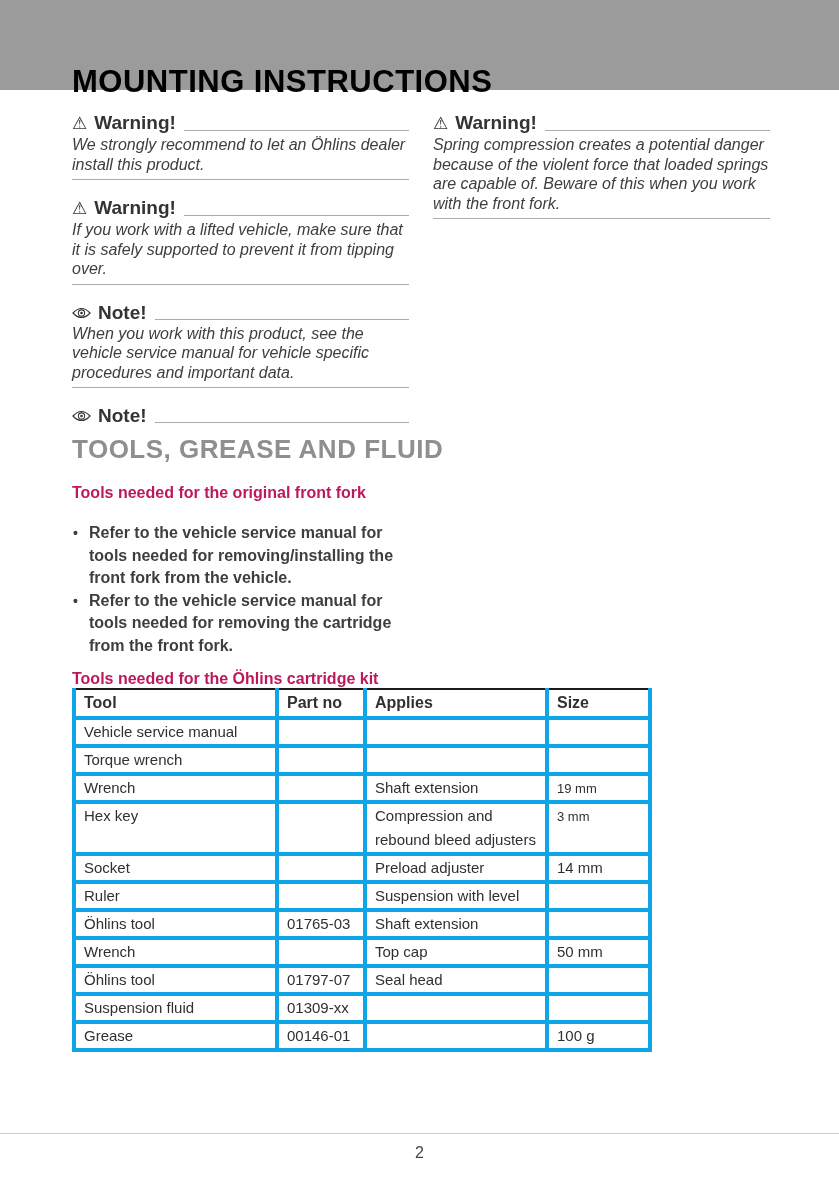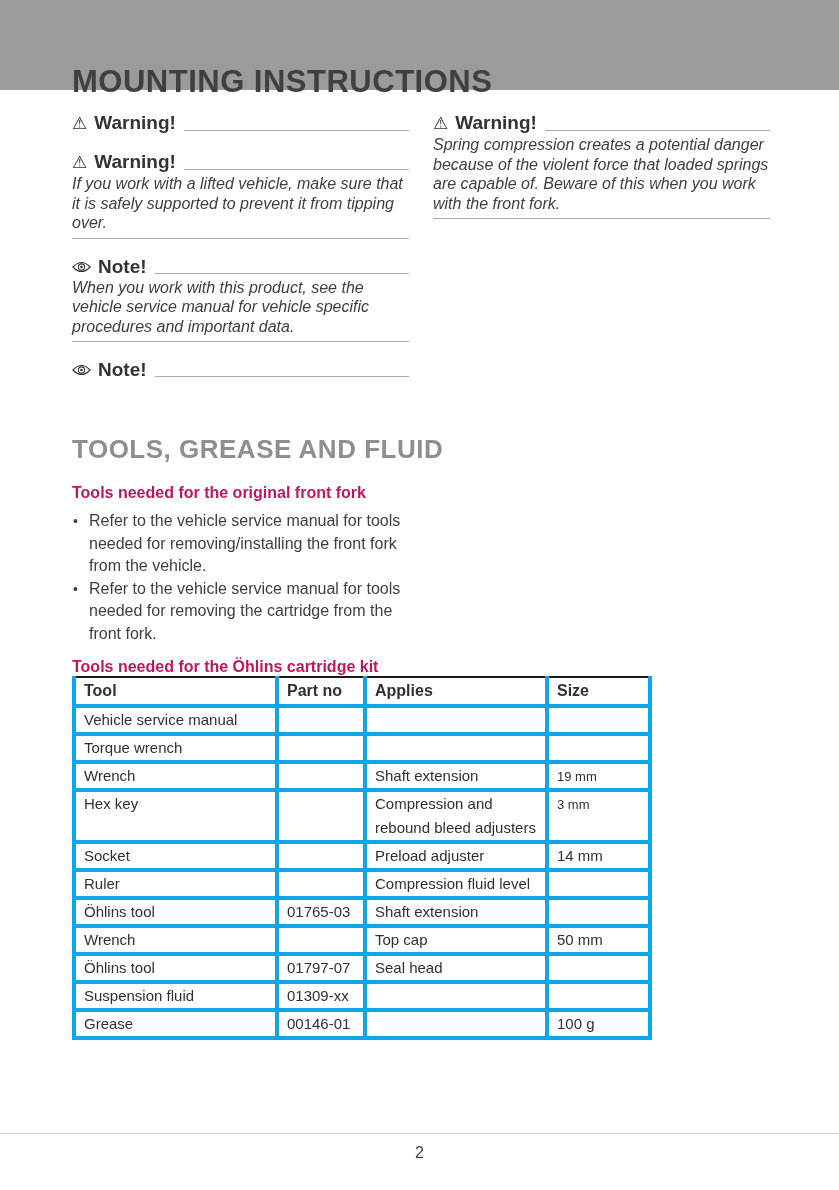--- a/index.html
+++ b/index.html
@@ -22,21 +22,21 @@
     height: 90px;
     background: #9b9b9b;
   }
   .band h1 {
     position: absolute;
     left: 72px;
     bottom: -7px;
     font-size: 31px;
     font-weight: bold;
     letter-spacing: 0.5px;
-    color: #404040;
+    color: #000000;
     line-height: 1;
   }
 
   
   .columns {
     position: absolute;
     top: 112px;
     left: 72px;
     width: 697px;
     display: flex;
@@ -95,22 +95,23 @@
     letter-spacing: 0.5px;
   }
   .subhead {
     margin-top: 16px;
     font-size: 16px;
     font-weight: bold;
     color: #be185d;
   }
   ul.bullets {
     list-style: none;
-    margin-top: 8px;
+    margin-top: 20px;
     width: 340px;
+    font-weight: bold;
   }
   ul.bullets li {
     position: relative;
     padding-left: 17px;
     font-size: 16px;
     line-height: 22.5px;
     color: #3e3e3e;
   }
   ul.bullets li::before {
     content: "\2022";
@@ -179,20 +180,21 @@
 
   <div class="columns">
     <div class="col">
 
       <div class="notice">
         <div class="notice-head">
           <span class="icon">⚠</span>
           <span>Warning!</span>
           <span class="rule"></span>
         </div>
+        <div class="notice-body">We strongly recommend to let an Öhlins dealer install this product.</div>
       </div>
 
       <div class="notice">
         <div class="notice-head">
           <span class="icon">⚠</span>
           <span>Warning!</span>
           <span class="rule"></span>
         </div>
         <div class="notice-body">If you work with a lifted vehicle, make sure that it is safely supported to prevent it from tipping over.</div>
       </div>
@@ -294,21 +296,21 @@
         </tr>
         <tr>
           <td>Socket</td>
           <td></td>
           <td>Preload adjuster</td>
           <td>14 mm</td>
         </tr>
         <tr>
           <td>Ruler</td>
           <td></td>
-          <td>Compression fluid level</td>
+          <td>Suspension with level</td>
           <td></td>
         </tr>
         <tr>
           <td>Öhlins tool</td>
           <td>01765-03</td>
           <td>Shaft extension</td>
           <td></td>
         </tr>
         <tr>
           <td>Wrench</td>

